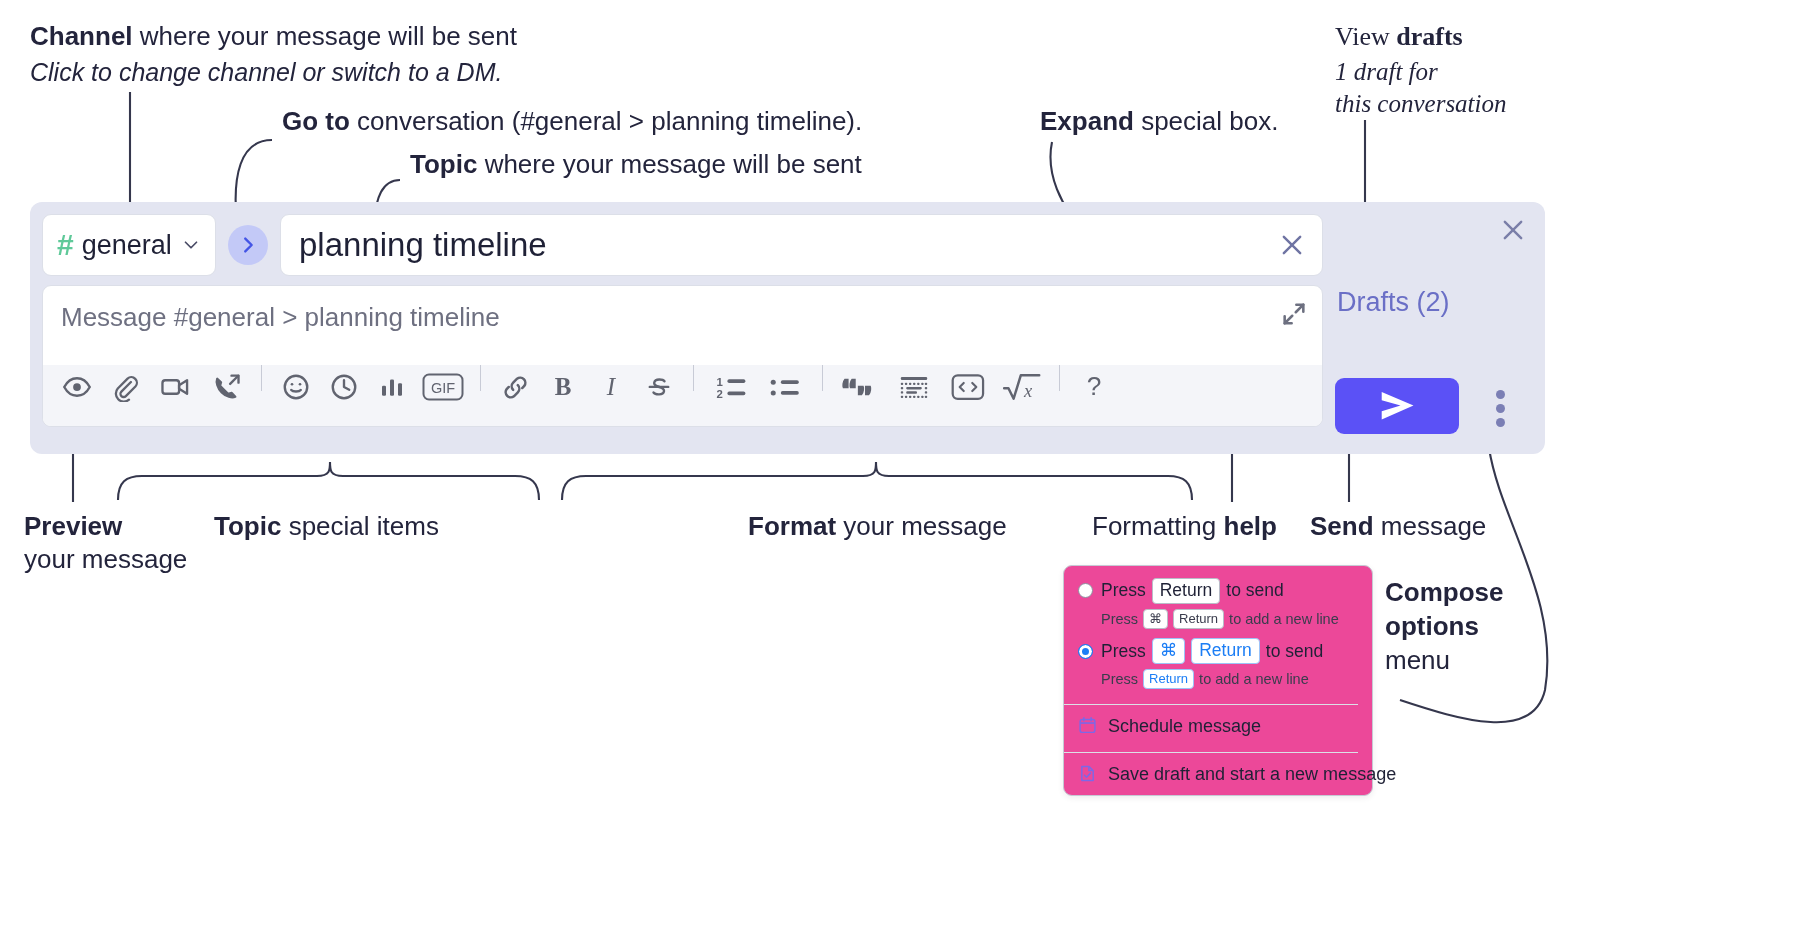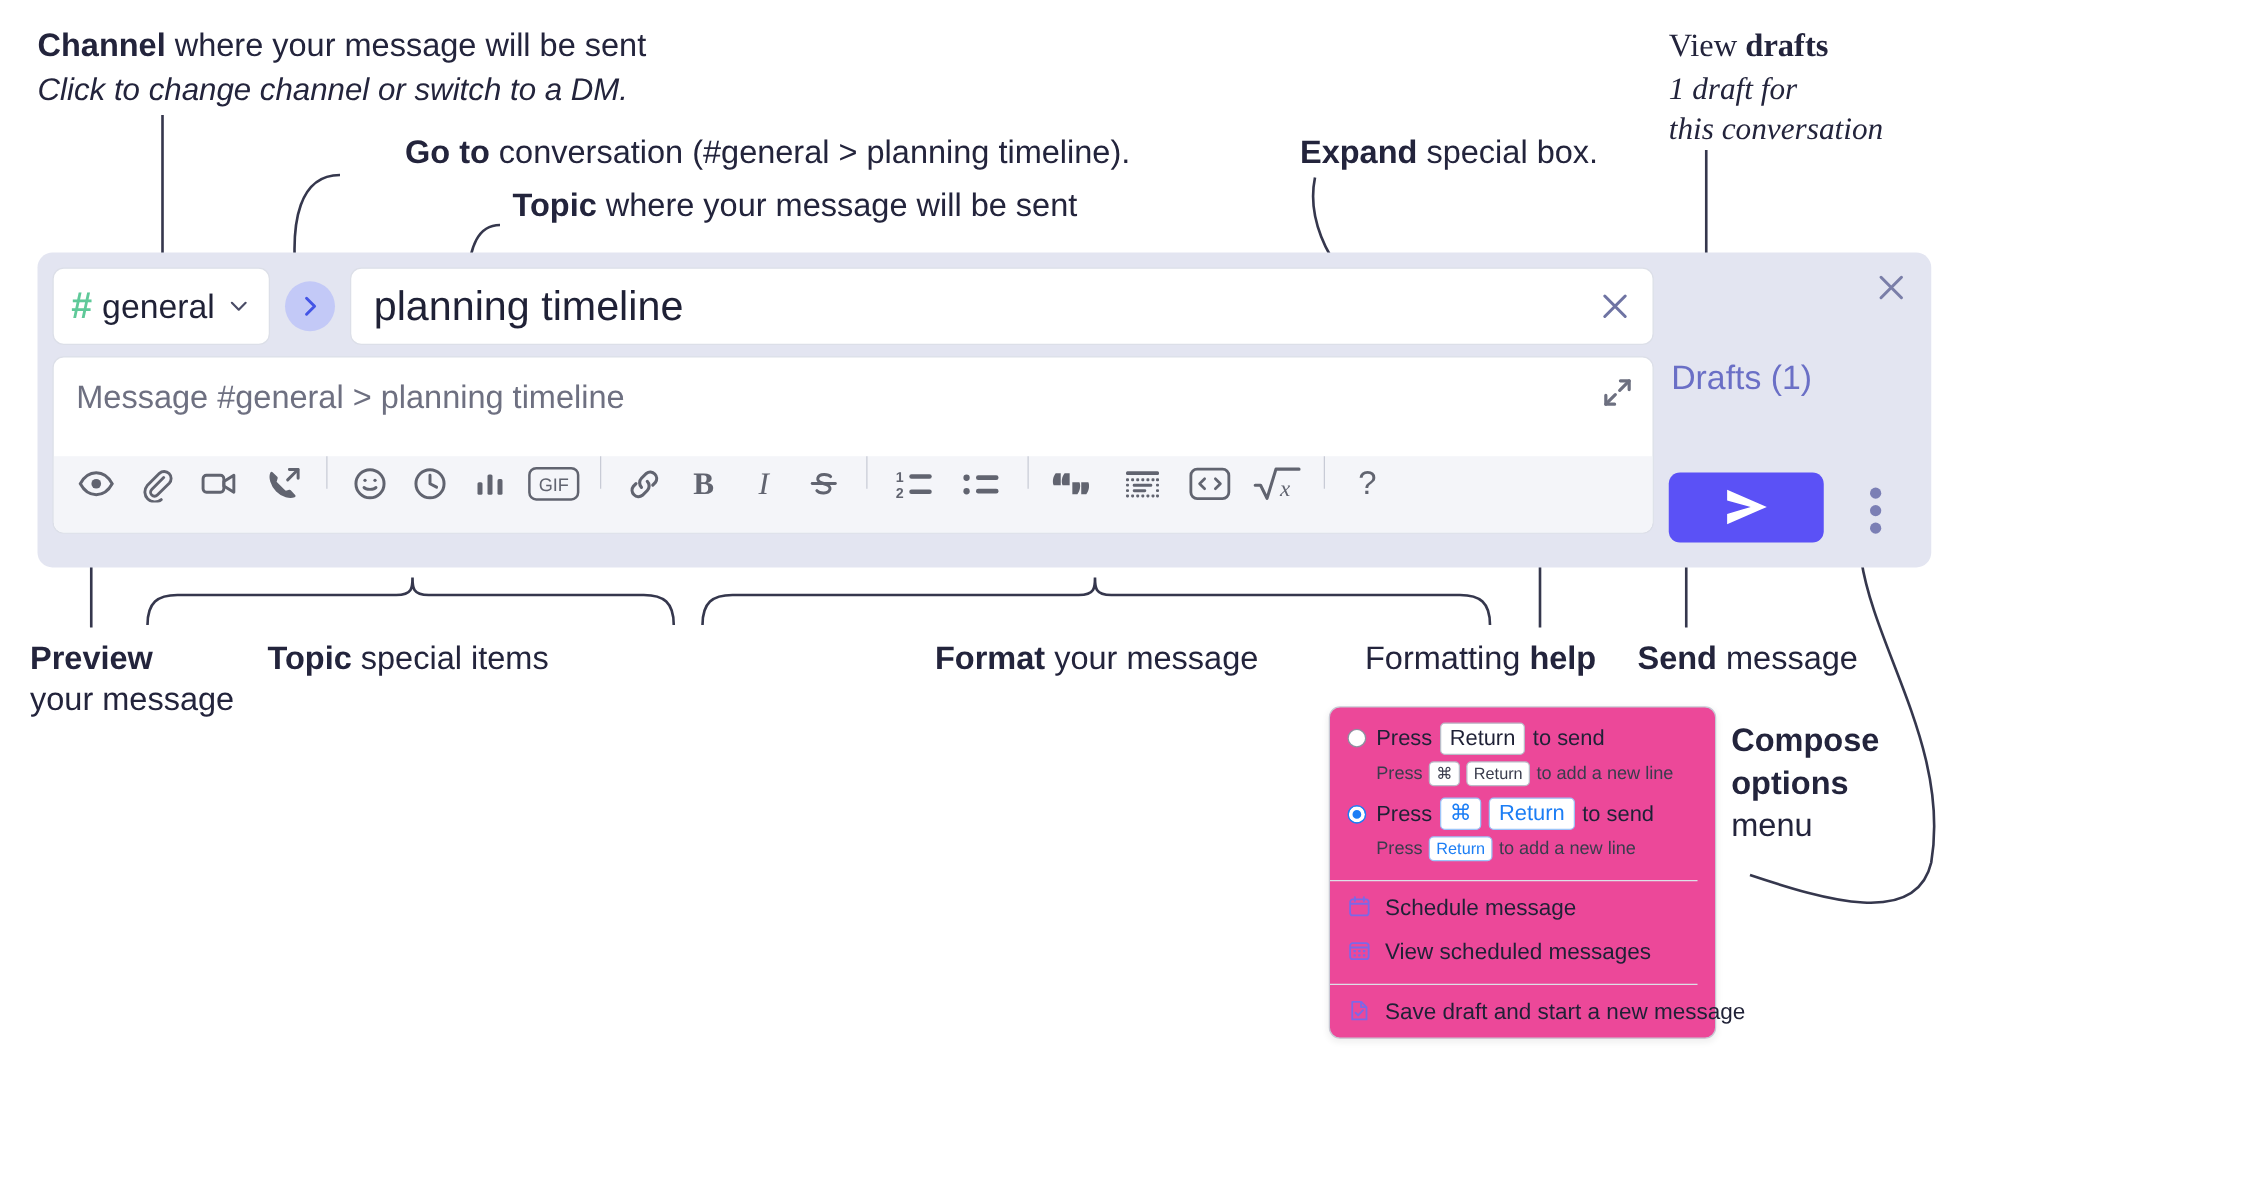--- a/index.html
+++ b/index.html
@@ -14,21 +14,21 @@
   }
 
   
   .anno { position:absolute; color:#23243c; line-height:1.28; }
   .anno b { font-weight:700; }
   .anno .ln { display:block; white-space:nowrap; }
 
   .anno-channel   { left:30px;  top:20px;  font-size:26px; }
   .anno-channel .sub { font-style:italic; font-size:25px; margin-top:3px; }
 
-  .anno-goto  { left:282px; top:105px; font-size:26px;margin-left:42px; }
+  .anno-goto  { left:282px; top:105px; font-size:26px; }
   .anno-topic { left:410px; top:148px; font-size:26px; }
   .anno-expand{ left:1040px; top:105px; font-size:26px; }
 
   .anno-drafts { left:1335px; top:20px; font-size:26px;font-family:Liberation Serif, serif; }
   .anno-drafts .sub { font-style:italic; font-size:25px; margin-top:3px; }
 
   .anno-preview { left:24px;  top:510px; font-size:26px; font-weight:700; }
   .anno-preview .l2 { font-weight:400; }
   .anno-insert  { left:214px; top:510px; font-size:26px; }
   .anno-format  { left:748px; top:510px; font-size:26px; }
@@ -487,21 +487,21 @@
           <svg width="30" height="30" viewBox="0 0 24 24">
             <text x="12" y="18.5" text-anchor="middle" font-family="Liberation Sans, sans-serif" font-size="21" fill="currentColor">?</text>
           </svg>
         </div>
 
       </div>
     </div>
   </div>
 
   <div class="right-col">
-    <div class="drafts-link">Drafts (1)</div>
+    <div class="drafts-link">Drafts (2)</div>
 
     <div class="send-btn">
       <svg width="52" height="40" viewBox="0 0 44 34" fill="#ffffff">
         <path d="M9 5 L36 16.6 L9 28.4 L9 21.5 L25 16.6 L9 12.2 Z"></path>
       </svg>
     </div>
 
     <div class="kebab">
       <i></i>
       <i></i>
@@ -548,37 +548,20 @@
     <span class="mi-icon">
       <svg width="19" height="19" viewBox="0 0 20 20" fill="none" stroke="currentColor" stroke-width="1.5">
         <rect x="2.2" y="3.6" width="15.6" height="13.6" rx="2.3"></rect>
         <path d="M2.2 7.4 L17.8 7.4" stroke-width="1.7"></path>
         <path d="M6.2 2 L6.2 5 M13.8 2 L13.8 5" stroke-linecap="round" stroke-width="1.7"></path>
       </svg>
     </span>
     <span>Schedule message</span>
   </div>
 
-  <div class="menu-item">
-    <span class="mi-icon">
-      <svg width="19" height="19" viewBox="0 0 20 20" fill="none" stroke="currentColor" stroke-width="1.5">
-        <rect x="2.2" y="3.6" width="15.6" height="13.6" rx="2.3"></rect>
-        <path d="M2.2 7.4 L17.8 7.4" stroke-width="1.7"></path>
-        <g fill="currentColor" stroke="none">
-          <rect x="5" y="9.4" width="2" height="2" rx=".4"></rect>
-            <rect x="9" y="9.4" width="2" height="2" rx=".4"></rect>
-            <rect x="13" y="9.4" width="2" height="2" rx=".4"></rect>
-          <rect x="5" y="13" width="2" height="2" rx=".4"></rect>
-            <rect x="9" y="13" width="2" height="2" rx=".4"></rect>
-            <rect x="13" y="13" width="2" height="2" rx=".4"></rect>
-        </g>
-      </svg>
-    </span>
-    <span>View scheduled messages</span>
-  </div>
 
   <div class="popup-div"></div>
 
   <div class="menu-item" style="padding-bottom:10px">
     <span class="mi-icon">
       <svg width="19" height="19" viewBox="0 0 20 20" fill="none" stroke="currentColor" stroke-width="1.5">
         <path d="M4 2.6 L11.6 2.6 L16 7 L16 17.4 L4 17.4 Z" stroke-linejoin="round"></path>
         <path d="M11.4 2.8 L11.4 7 L15.8 7" stroke-linejoin="round"></path>
         <path d="M6.8 11.8 L9 13.9 L13.1 9.6" stroke-width="1.6" stroke-linecap="round" stroke-linejoin="round"></path>
       </svg>

